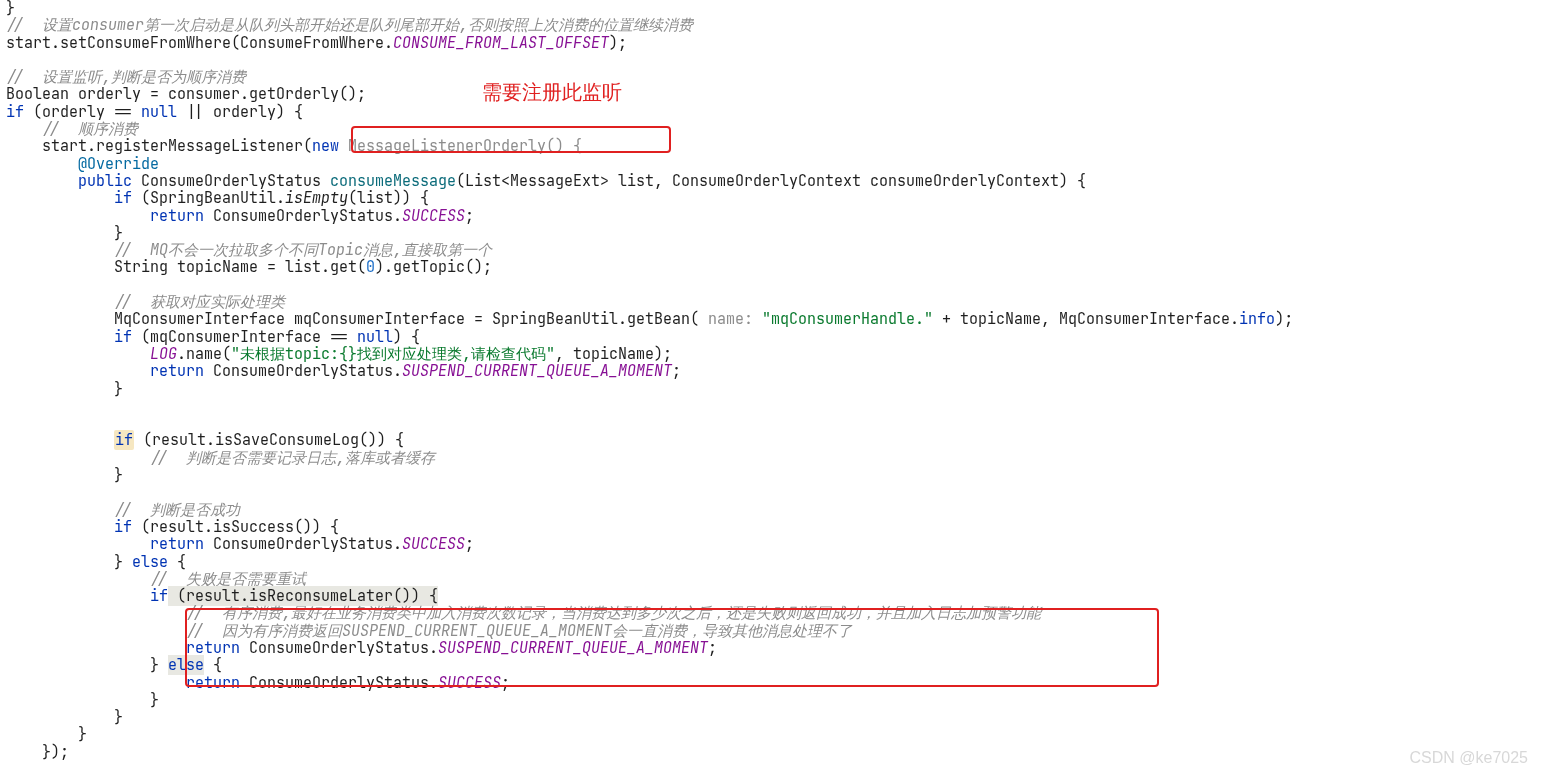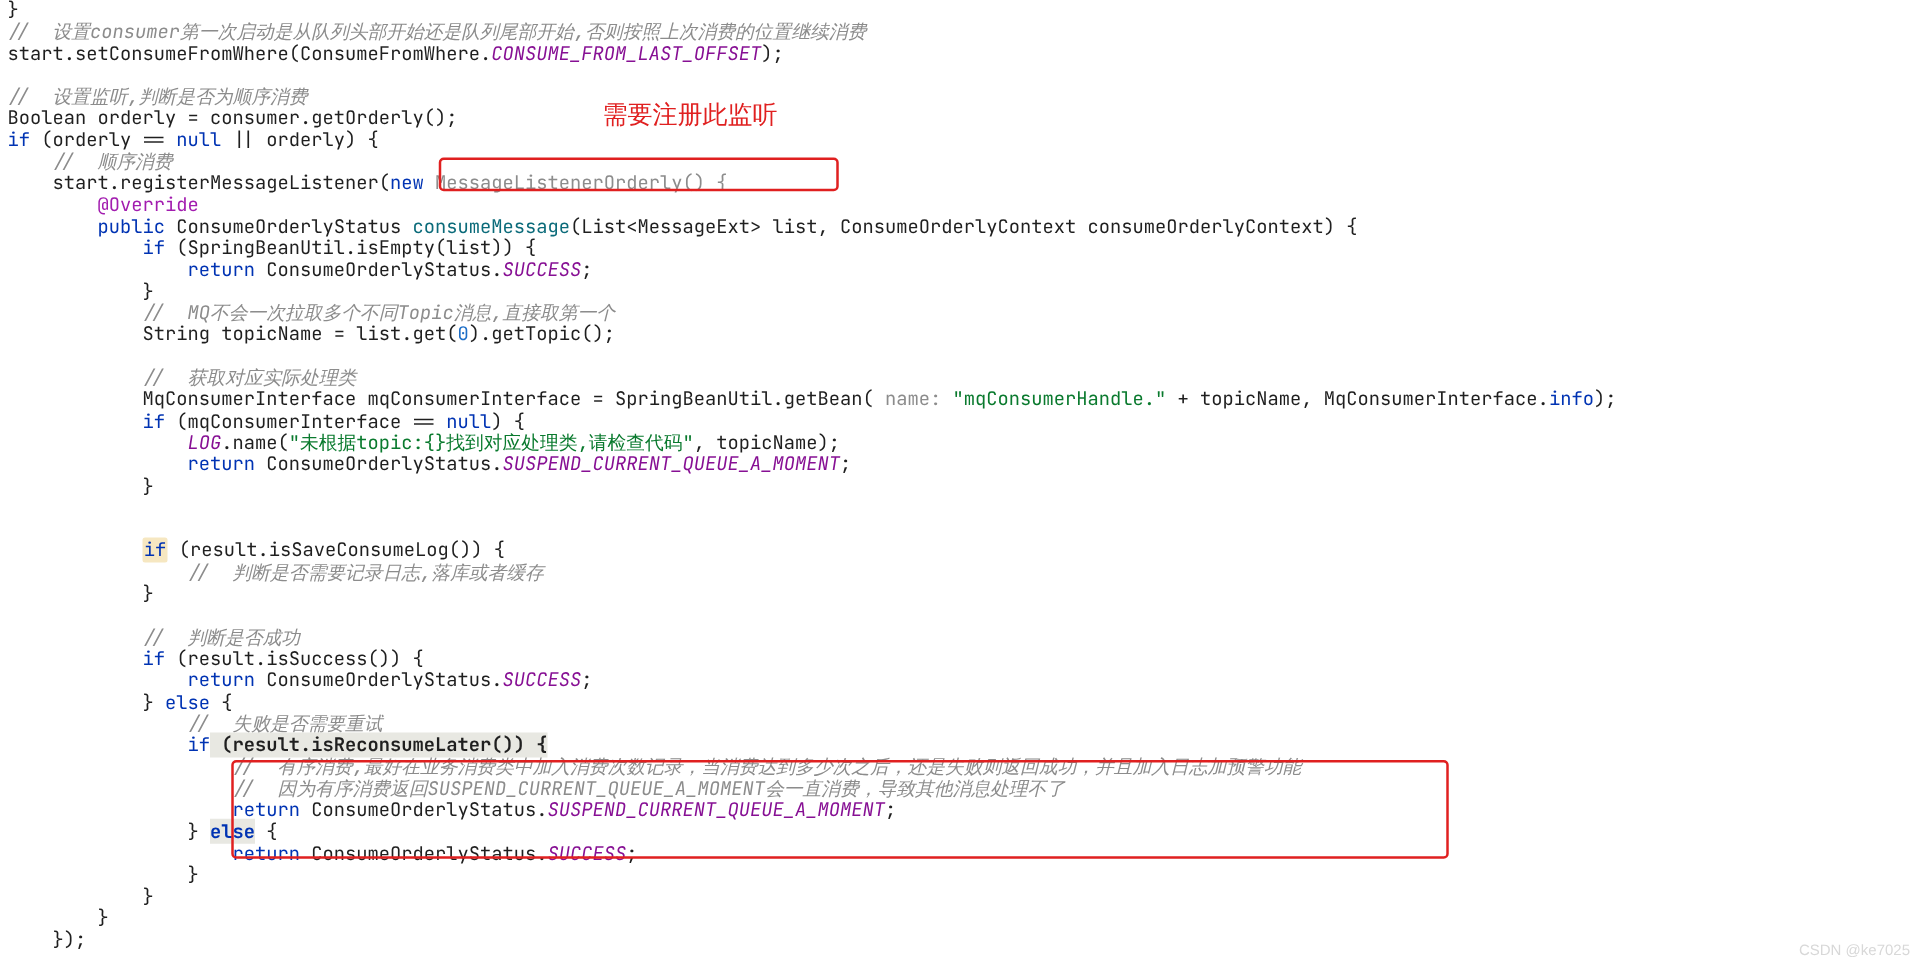--- a/index.html
+++ b/index.html
@@ -8,50 +8,50 @@
     font-family:"JetBrains Mono","Consolas","Menlo",monospace;
     font-size:15px;
     line-height:17.3px;
     margin:0;padding:0 0 0 6px;
     white-space:pre;
     color:#1f1f1f;
     position:absolute;left:0;top:0;
     width:1542px;
   }
   .kw      {color:#0033b3;}          
-  .ann     {color:#a21caf;}          
+  .ann     {color:#0369a1;}          
   .cmt     {color:#8c8c8c;font-style:italic;} 
   .str     {color:#0a7a2e;}          
   .num     {color:#1d6ec7;}          
   .fld     {color:#871094;font-style:italic;}          
   .mdecl   {color:#0b6b7a;}          
   .param   {color:#8c8c8c;}
   .hl-line {display:inline-block;width:100%;background:#fcfbef;}
   .hl-if   {background:#f6e7c1;border-radius:2px;padding:0 1px;}
-  .hl-if2  {background:#e8e8e2;font-weight:bold;}
+  .hl-if2  {background:#e8e8e2;}
 
   .box{position:absolute;border:2px solid #e02020;border-radius:4px;pointer-events:none;}
   .anno{position:absolute;font-family:"Microsoft YaHei","PingFang SC",sans-serif;color:#e02020;font-size:20px;line-height:25px;}
-  .watermark{position:absolute;right:14px;bottom:10px;color:#d8d8d8;font-family:sans-serif;font-size:12px;pointer-events:none;}
+  .watermark{position:absolute;right:14px;bottom:10px;color:#d8d8d8;font-family:sans-serif;font-size:16px;pointer-events:none;}
 </style>
 </head>
 <body>
 
 <pre class="code"><span>}</span>
 <span class="cmt">//  设置consumer第一次启动是从队列头部开始还是队列尾部开始,否则按照上次消费的位置继续消费</span>
 <span><span>start.setConsumeFromWhere(ConsumeFromWhere.</span><span class="fld">CONSUME_FROM_LAST_OFFSET</span><span>);</span></span>
 
 <span class="cmt">//  设置监听,判断是否为顺序消费</span>
 <span>Boolean orderly = consumer.getOrderly();</span>
 <span><span class="kw">if</span><span> (orderly == </span><span class="kw">null</span><span> || orderly) {</span></span>
     <span class="cmt">//  顺序消费</span>
     <span><span>start.registerMessageListener(</span><span class="kw">new</span><span class="cmt" style="font-style:normal;text-align:right;"> MessageListenerOrderly() {</span></span>
         <span class="ann">@Override</span>
         <span><span class="kw">public</span><span> ConsumeOrderlyStatus </span><span class="mdecl">consumeMessage</span><span>(List&lt;MessageExt&gt; list, ConsumeOrderlyContext consumeOrderlyContext) {</span></span>
-            <span><span class="kw">if</span><span> (SpringBeanUtil.</span><span style="">isEmpty</span><span>(list)) {</span></span>
+            <span><span class="kw">if</span><span> (SpringBeanUtil.</span><span style="font-style:italic;">isEmpty</span><span>(list)) {</span></span>
                 <span><span class="kw">return</span><span> ConsumeOrderlyStatus.</span><span class="fld">SUCCESS</span><span>;</span></span>
             <span>}</span>
             <span class="cmt">//  MQ不会一次拉取多个不同Topic消息,直接取第一个</span>
             <span><span>String topicName = list.get(</span><span class="num">0</span><span>).getTopic();</span></span>
 
             <span class="cmt">//  获取对应实际处理类</span>
             <span><span>MqConsumerInterface mqConsumerInterface = SpringBeanUtil.</span><span style="">getBean</span><span>(</span><span class="param"> name: </span><span class="str">"mqConsumerHandle."</span><span> + topicName, MqConsumerInterface.</span><span class="kw">info</span><span>);</span></span>
             <span><span class="kw">if</span><span> (mqConsumerInterface == </span><span class="kw">null</span><span>) {</span></span>
                 <span><span class="fld">LOG</span><span>.name(</span><span class="str">"未根据topic:{}找到对应处理类,请检查代码"</span><span>, topicName);</span></span>
                 <span><span class="kw">return</span><span> ConsumeOrderlyStatus.</span><span class="fld">SUSPEND_CURRENT_QUEUE_A_MOMENT</span><span>;</span></span>

